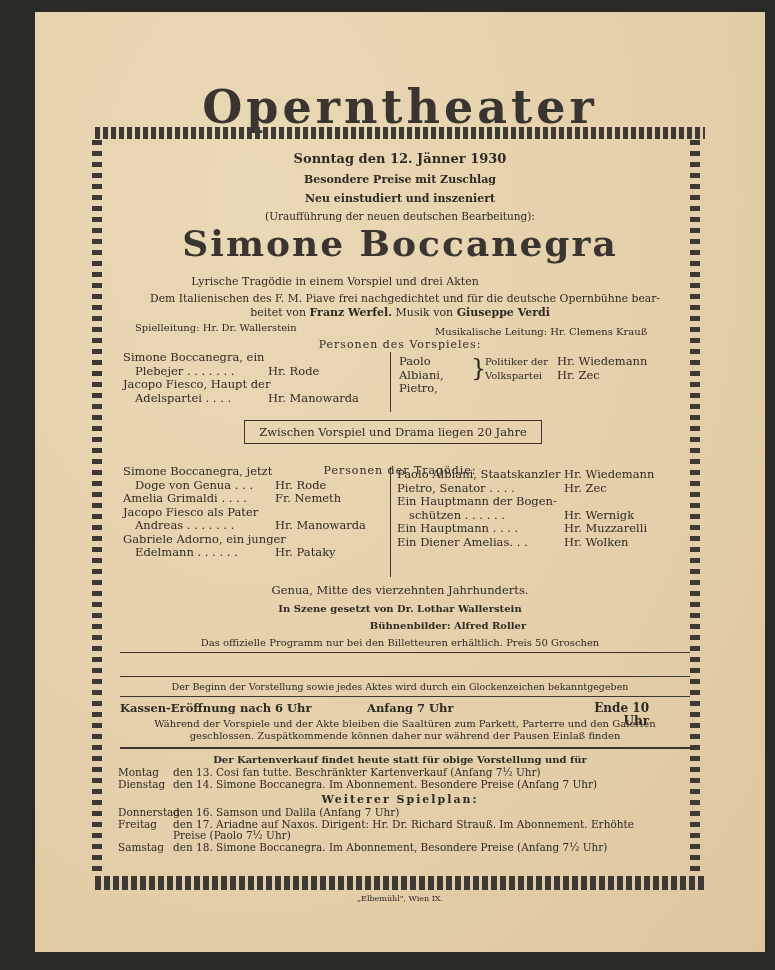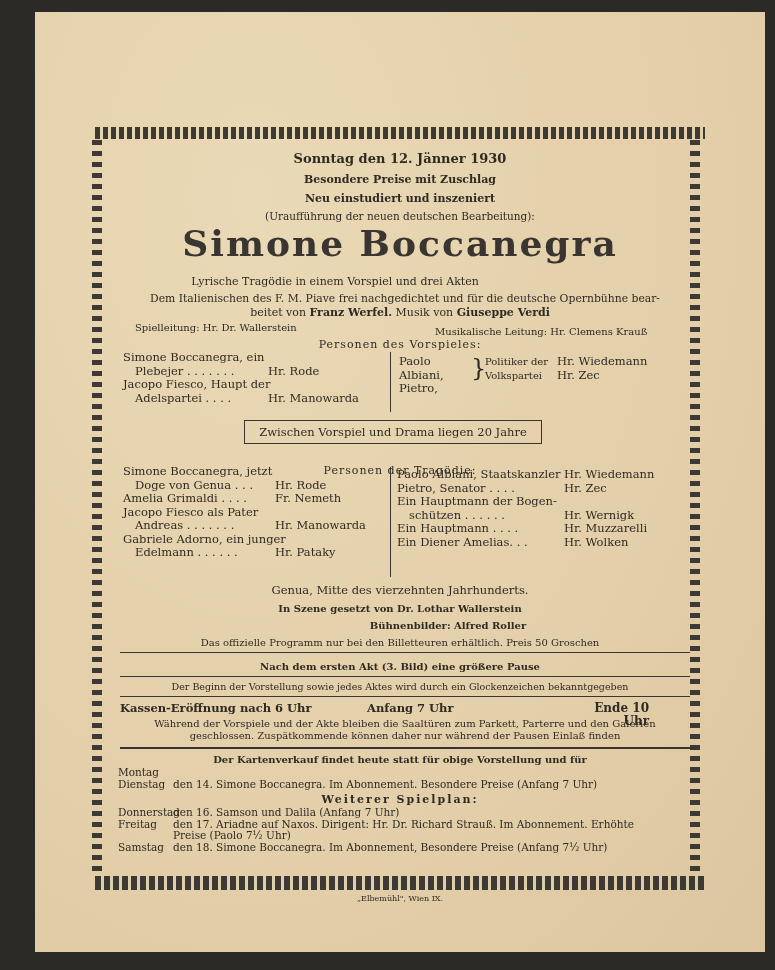--- a/index.html
+++ b/index.html
@@ -27,20 +27,21 @@
   .vline{width:1px;background:#3a3530;}
   .box{border:1px solid #3a3530;}
   .sched .line{display:flex;white-space:nowrap;font-size:10.5px;line-height:11.5px;}
   .sched .day{width:55px;flex:none;}
 </style>
 </head>
 <body>
 
 <div class="paper">
 
+  <div class="abs title">Operntheater</div>
 
   <div class="abs frame-top"></div>
   <div class="abs frame-left"></div>
   <div class="abs frame-right"></div>
   <div class="abs frame-bot"></div>
 
   <div class="abs center t b" style="left:0;width:730px;top:140px;font-size:13px;">Sonntag den 12. Jänner 1930</div>
   <div class="abs center t b" style="left:0;width:730px;top:161px;">Besondere Preise mit Zuschlag</div>
   <div class="abs center t b" style="left:0;width:730px;top:180px;">Neu einstudiert und inszeniert</div>
   <div class="abs center t" style="left:0;width:730px;top:198px;font-size:10.5px;">(Uraufführung der neuen deutschen Bearbeitung):</div>
@@ -142,38 +143,38 @@
         <span style="width:95px">Hr. Wolken</span>
       </div>
   </div>
 
   <div class="abs center t" style="left:0;width:730px;top:572px;font-size:11.5px;">Genua, Mitte des vierzehnten Jahrhunderts.</div>
   <div class="abs center t b" style="left:0;width:730px;top:590px;font-size:10px;">In Szene gesetzt von Dr. Lothar Wallerstein</div>
   <div class="abs center t b" style="left:0;width:730px;top:607px;font-size:10px;margin-left:48px;">Bühnenbilder: Alfred Roller</div>
   <div class="abs center t" style="left:0;width:730px;top:624px;font-size:10px;">Das offizielle Programm nur bei den Billetteuren erhältlich. Preis 50 Groschen</div>
 
   <div class="abs rule" style="left:85px;top:640px;width:570px;"></div>
-  <div class="abs center t b" style="left:0;width:730px;top:648px;font-size:10px;">Nach dem ersten Akt (3. Bild) eine größere Pause</div>
   <div class="abs rule" style="left:85px;top:664px;width:570px;"></div>
   <div class="abs center t" style="left:0;width:730px;top:668px;font-size:9.5px;">Der Beginn der Vorstellung sowie jedes Aktes wird durch ein Glockenzeichen bekanntgegeben</div>
   <div class="abs rule" style="left:85px;top:684px;width:570px;"></div>
 
   <div class="abs t b" style="left:85px;top:690px;font-size:11.5px;">Kassen-Eröffnung nach 6 Uhr</div>
   <div class="abs t b" style="left:332px;top:690px;font-size:11.5px;">Anfang 7 Uhr</div>
   <div class="abs t b" style="left:530px;width:84px;text-align:right;top:690px;font-size:12px;">Ende 10 Uhr</div>
   <div class="abs center t" style="left:80px;width:580px;top:706px;font-size:10px;line-height:12px;">
     <div>Während der Vorspiele und der Akte bleiben die Saaltüren zum Parkett, Parterre und den Galerien</div>
     <div>geschlossen. Zuspätkommende können daher nur während der Pausen Einlaß finden</div>
   </div>
   <div class="abs rule2" style="left:85px;top:735px;width:570px;"></div>
 
   <div class="abs center t b" style="left:0;width:730px;top:741px;font-size:10px;">Der Kartenverkauf findet heute statt für obige Vorstellung und für</div>
   <div class="abs sched" style="left:83px;top:755px;width:580px;">
     <div class="line">
         <span class="day">Montag</span>
+        <span>den 13. Cosi fan tutte. Beschränkter Kartenverkauf (Anfang 7½ Uhr)</span>
       </div>
     <div class="line">
         <span class="day">Dienstag</span>
         <span>den 14. Simone Boccanegra. Im Abonnement. Besondere Preise (Anfang 7 Uhr)</span>
       </div>
   </div>
 
   <div class="abs center t b" style="left:0;width:730px;top:781px;letter-spacing:2px;">Weiterer Spielplan:</div>
   <div class="abs sched" style="left:83px;top:795px;width:590px;">
     <div class="line">

